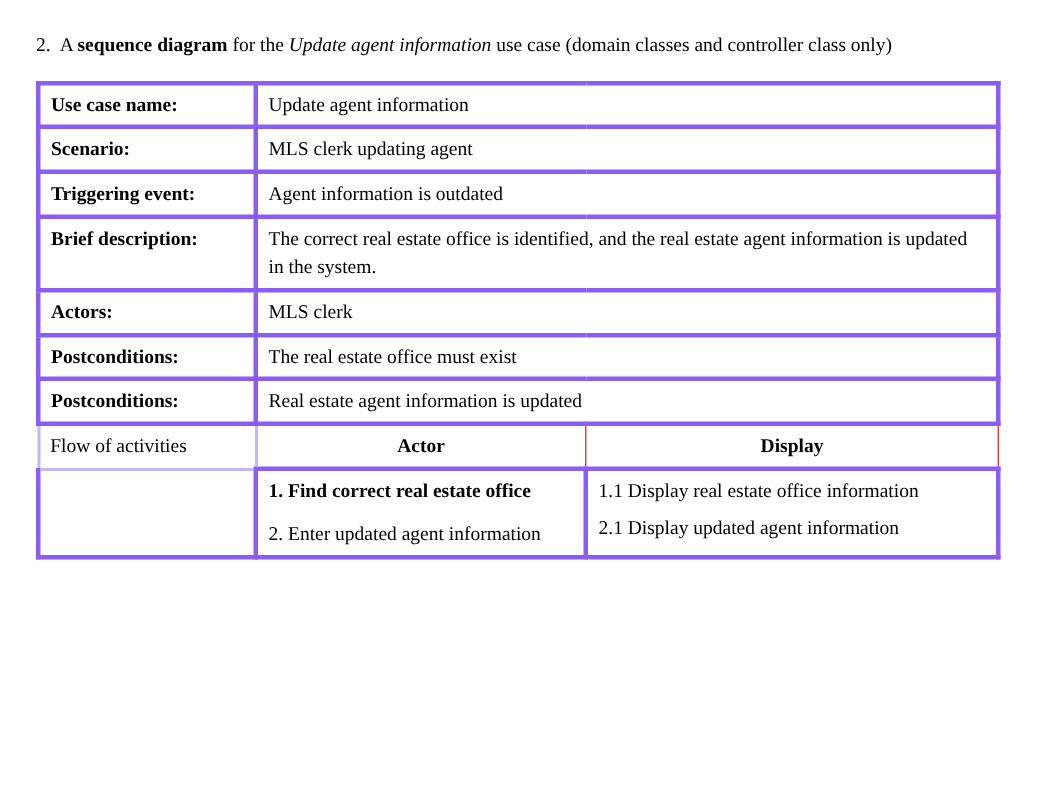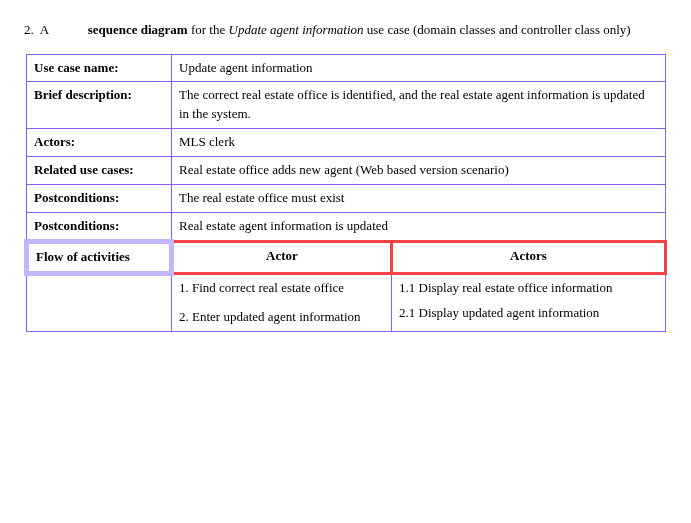--- a/index.html
+++ b/index.html
@@ -28,61 +28,60 @@
       margin-right: 6px;
       white-space: nowrap;
     }
 
     .header-text {
       line-height: 1.5;
     }
 
     .header-text .bold {
       font-weight: bold;
-      margin-left: 36px;
     }
 
     .header-text .italic {
       font-style: italic;
     }
 
     table {
       border-collapse: collapse;
       width: 100%;
       border: 1.5px solid #000;
     }
 
     td {
-      border: 1px solid #8b5cf6;
+      border: 3px solid #8b5cf6;
       padding: 4px 7px;
       vertical-align: top;
       line-height: 1.45;
     }
 
     .label-cell {
       font-weight: bold;
       width: 145px;
       white-space: nowrap;
     }
 
     .value-cell {
       font-weight: normal;
     }
 
     .flow-header-cell {
       font-weight: bold;
       text-align: center;
-      border: 3px solid #ef4444;
+      border: 1px solid #ef4444;
       padding: 4px 7px;
     }
 
     .flow-label-cell {
-      font-weight: bold;
+      font-weight: normal;
       vertical-align: top;
-      border: 5px solid #c4b5fd;
+      border: 2px solid #c4b5fd;
       padding: 4px 7px;
     }
 
     .flow-activities-row td {
       vertical-align: top;
     }
 
     .exception-row td {
       vertical-align: top;
     }
@@ -106,58 +105,62 @@
 </div>
 
 <table>
 
   <tbody>
       <tr>
     <td class="label-cell">Use case name:</td>
     <td class="value-cell" colspan="2">Update agent information</td>
   </tr>
 
+  <tr>
+    <td class="label-cell">Scenario:</td>
+    <td class="value-cell" colspan="2">MLS clerk updating agent</td>
+  </tr>
 
+  <tr>
+    <td class="label-cell">Triggering event:</td>
+    <td class="value-cell" colspan="2">Agent information is outdated</td>
+  </tr>
 
   <tr>
     <td class="label-cell">Brief description:</td>
     <td class="value-cell" colspan="2">The correct real estate office is identified, and the real estate agent information is updated in the system.</td>
   </tr>
 
   <tr>
     <td class="label-cell">Actors:</td>
     <td class="value-cell" colspan="2">MLS clerk</td>
   </tr>
 
-  <tr>
-    <td class="label-cell">Related use cases:</td>
-    <td class="value-cell" colspan="2">Real estate office adds new agent (Web based version scenario)</td>
-  </tr>
 
 
   <tr>
     <td class="label-cell">Postconditions:</td>
     <td class="value-cell" colspan="2">The real estate office must exist</td>
   </tr>
 
   <tr>
     <td class="label-cell">Postconditions:</td>
     <td class="value-cell" colspan="2">Real estate agent information is updated</td>
   </tr>
 
   <tr>
     <td class="flow-label-cell">Flow of activities</td>
     <td class="flow-header-cell" style="width:220px;">Actor</td>
-    <td class="flow-header-cell">Actors</td>
+    <td class="flow-header-cell">Display</td>
   </tr>
 
   <tr class="flow-activities-row">
     <td class="label-cell" style="border-top: none;"></td>
     <td class="value-cell">
-      <div style="margin-bottom: 10px;">1. Find correct real estate office</div>
+      <div style="margin-bottom: 10px; font-weight: bold;">1. Find correct real estate office</div>
       <div>2. Enter updated agent information</div>
     </td>
     <td class="value-cell">
       <div style="margin-bottom: 6px;">1.1 Display real estate office information</div>
       <div>2.1 Display updated agent information</div>
     </td>
   </tr>
 
 </tbody>
   </table>

